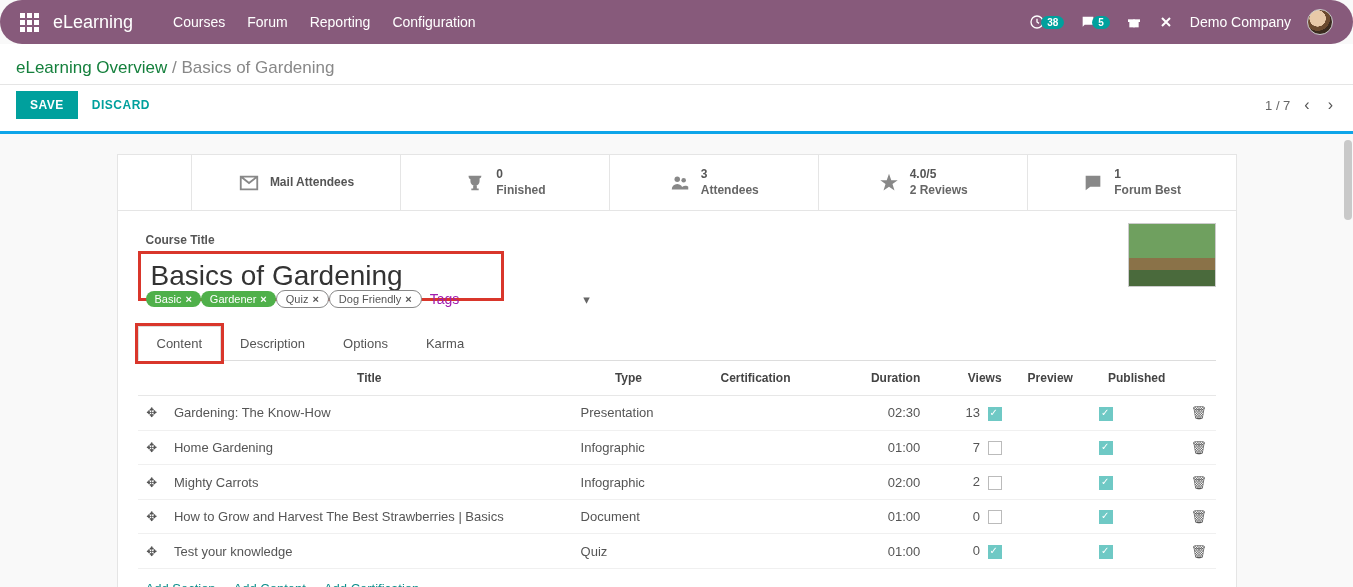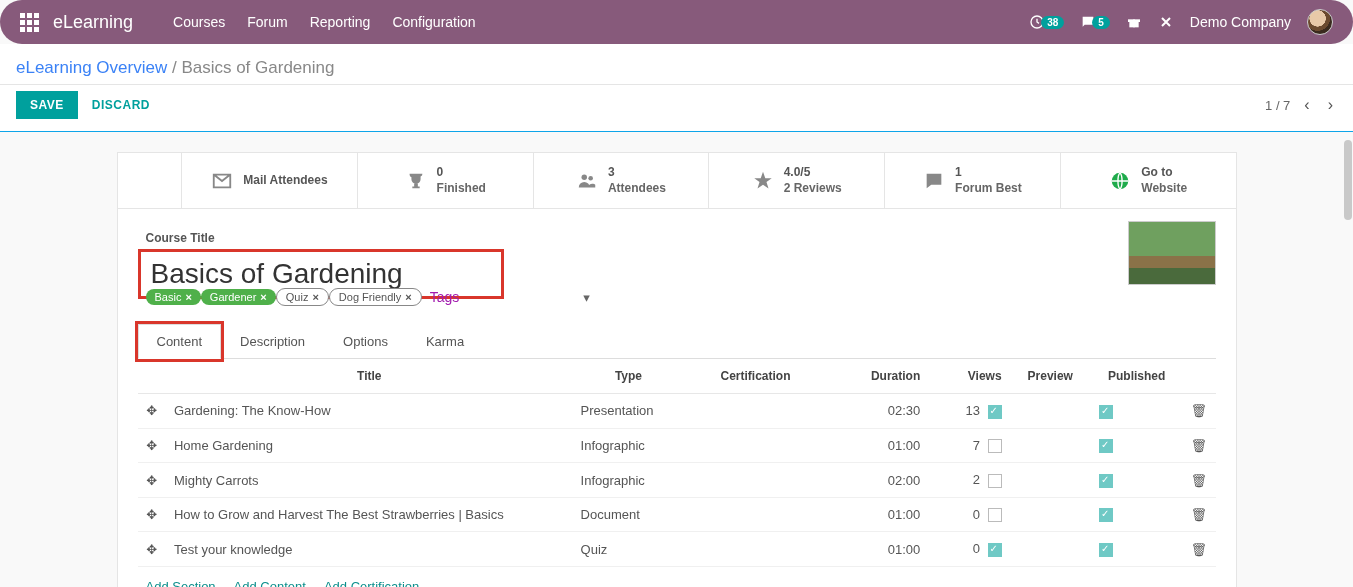--- a/index.html
+++ b/index.html
@@ -9,22 +9,22 @@
 .apps-icon span { background:#fff; width:5px; height:5px;}
 .brand { font-size: 18px; font-weight: 500; margin-right: 40px; }
 .nav-items { display:flex; gap: 22px; }
 .nav-items a { color:#fff; text-decoration:none; font-size:14px; cursor:pointer;}
 .topbar-right { margin-left:auto; display:flex; align-items:center; gap:16px; }
 .badge-pill { background:#00A09D; color:#fff; border-radius:10px; font-size:10px; padding:1px 6px; font-weight:bold; margin-left:-4px;}
 .top-icon { color:#fff; font-size:15px; cursor:pointer; display:flex; align-items:center;}
 .avatar { width:26px; height:26px; border-radius:50%; background: radial-gradient(circle at 40% 35%, #e8c9a8 0 38%, #6b4a2f 39% 58%, #3a2a1e 59% 100%); border:1px solid #ccc;}
 .breadcrumb-row { background:#fff; padding:14px 16px 6px; border-bottom:1px solid #e5e5e5;}
 .breadcrumb { font-size:17px; color:#888;}
-.breadcrumb .root { color:#3b82f6; cursor:pointer;}
-.action-row { display:flex; align-items:center; padding:6px 16px 12px; background:#fff; border-bottom:1px solid #0ea5e9;}
+.breadcrumb .root { color:#15803d; cursor:pointer;}
+.action-row { display:flex; align-items:center; padding:6px 16px 12px; background:#fff; border-bottom:3px solid #0ea5e9;}
 .btn-save { background:#00A09D; color:#fff; border:none; padding:7px 14px; font-weight:bold; font-size:12px; cursor:pointer; letter-spacing:0.5px;}
 .btn-discard { color:#00A09D; background:none; border:none; font-weight:bold; font-size:12px; margin-left:14px; cursor:pointer; letter-spacing:0.5px;}
 .pager { margin-left:auto; display:flex; align-items:center; gap:10px; color:#666; font-size:13px;}
 .pager .chev { font-size:16px; cursor:pointer; color:#555; padding:4px;}
 .content-wrap { padding: 20px 0 0 0; display:flex; justify-content:center; }
 .card { background:#fff; width:1120px; border:1px solid #e5e5e5; }
 .statbar { display:flex; border-bottom:1px solid #e5e5e5; }
 .stat { flex:1; display:flex; align-items:center; justify-content:center; gap:10px; padding:12px 8px; border-left:1px solid #e5e5e5; cursor:pointer; color:#555;}
 .stat:first-child { border-left:none; flex:0.3;}
 .stat svg { fill:#888; width:22px; height:22px; flex-shrink:0;}
@@ -174,30 +174,20 @@
       </div>
       <div class="stat">
         <svg viewBox="0 0 24 24">
             <path d="M4 4h16v12H9l-5 4z"></path>
           </svg>
         <div class="txt">
             <span class="line1">1</span>
             <span>Forum Best</span>
           </div>
       </div>
-      <div class="stat go-website">
-        <svg viewBox="0 0 24 24">
-            <circle cx="12" cy="12" r="9" fill="#1fab4b"></circle>
-            <path d="M3 12h18M12 3c3 3 3 15 0 18M12 3c-3 3-3 15 0 18" stroke="#fff" stroke-width="1.5" fill="none"></path>
-          </svg>
-        <div class="txt">
-            <span class="line1">Go to</span>
-            <span>Website</span>
-          </div>
-      </div>
     </div>
 
     <div class="form-body">
       <div class="thumb"></div>
       <div class="field-label">Course Title</div>
       <div class="title-box">
         <input class="title-input" value="Basics of Gardening" style="">
       </div>
       <div class="title-underline"></div>
 

